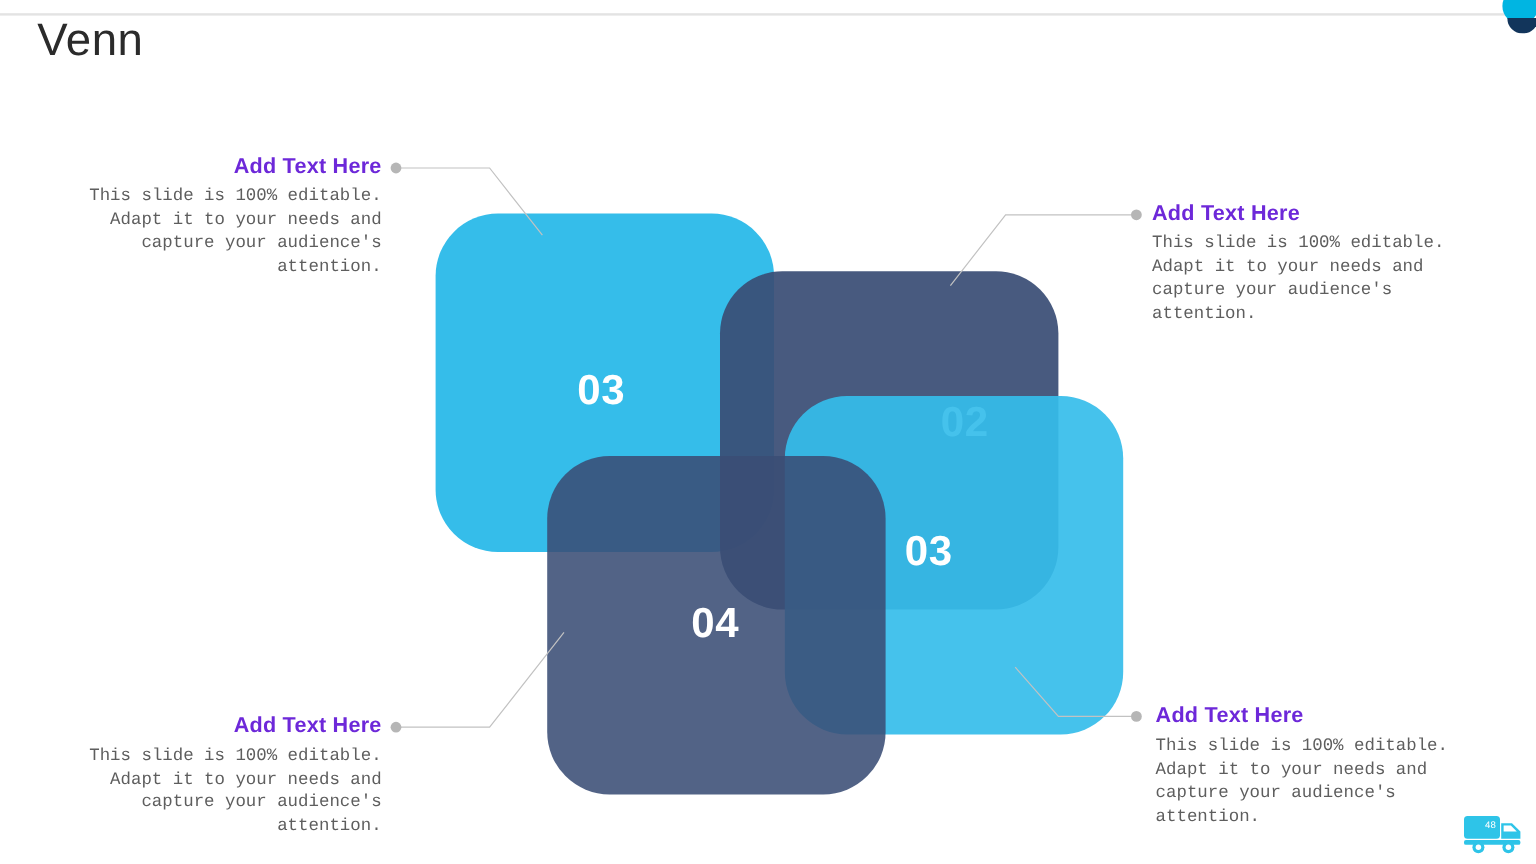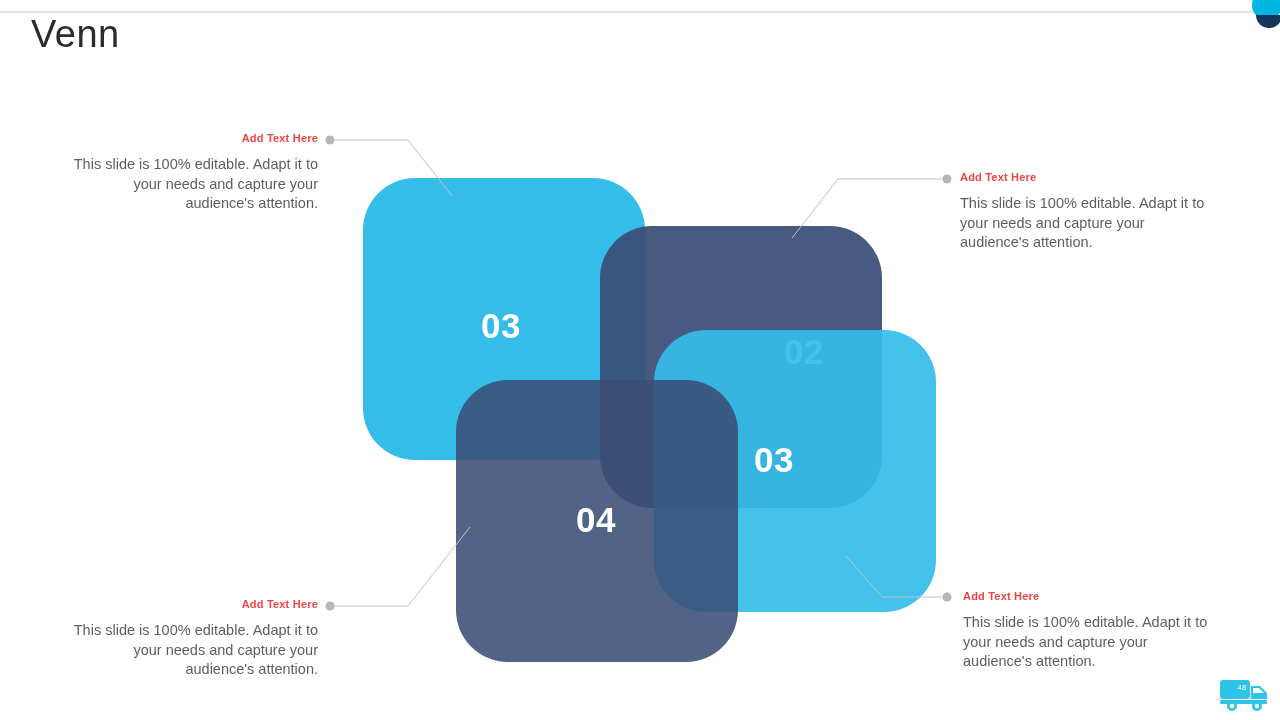--- a/index.html
+++ b/index.html
@@ -140,33 +140,34 @@
     top: 0;
     width: 1280px;
     height: 720px;
     pointer-events: none;
     z-index: 6;
   }
 
   
   .callout { position: absolute; }
   .callout .heading {
-    font-size: 11px;
+    font-size: 18px;
     font-weight: 700;
-    color: #ef4444;
+    color: #6d28d9;
     letter-spacing: 0.2px;
     line-height: 22px;
     white-space: nowrap;
   }
   .callout .body {
     font-size: 14.5px;
     font-weight: 400;
     color: #5e5e5e;
     line-height: 19.5px;
     margin-top: 6px;
+    font-family: Liberation Mono, monospace;
   }
   .callout.right-side { text-align: left; }
   .callout.left-side  { text-align: right; }
 
   .co-1 { left: 70px;  top: 127px; width: 248px; }
   .co-2 { left: 960px; top: 166px; width: 252px; }
   .co-3 { left: 70px;  top: 593px; width: 248px; }
   .co-4 { left: 963px; top: 585px; width: 252px; }
 
   

